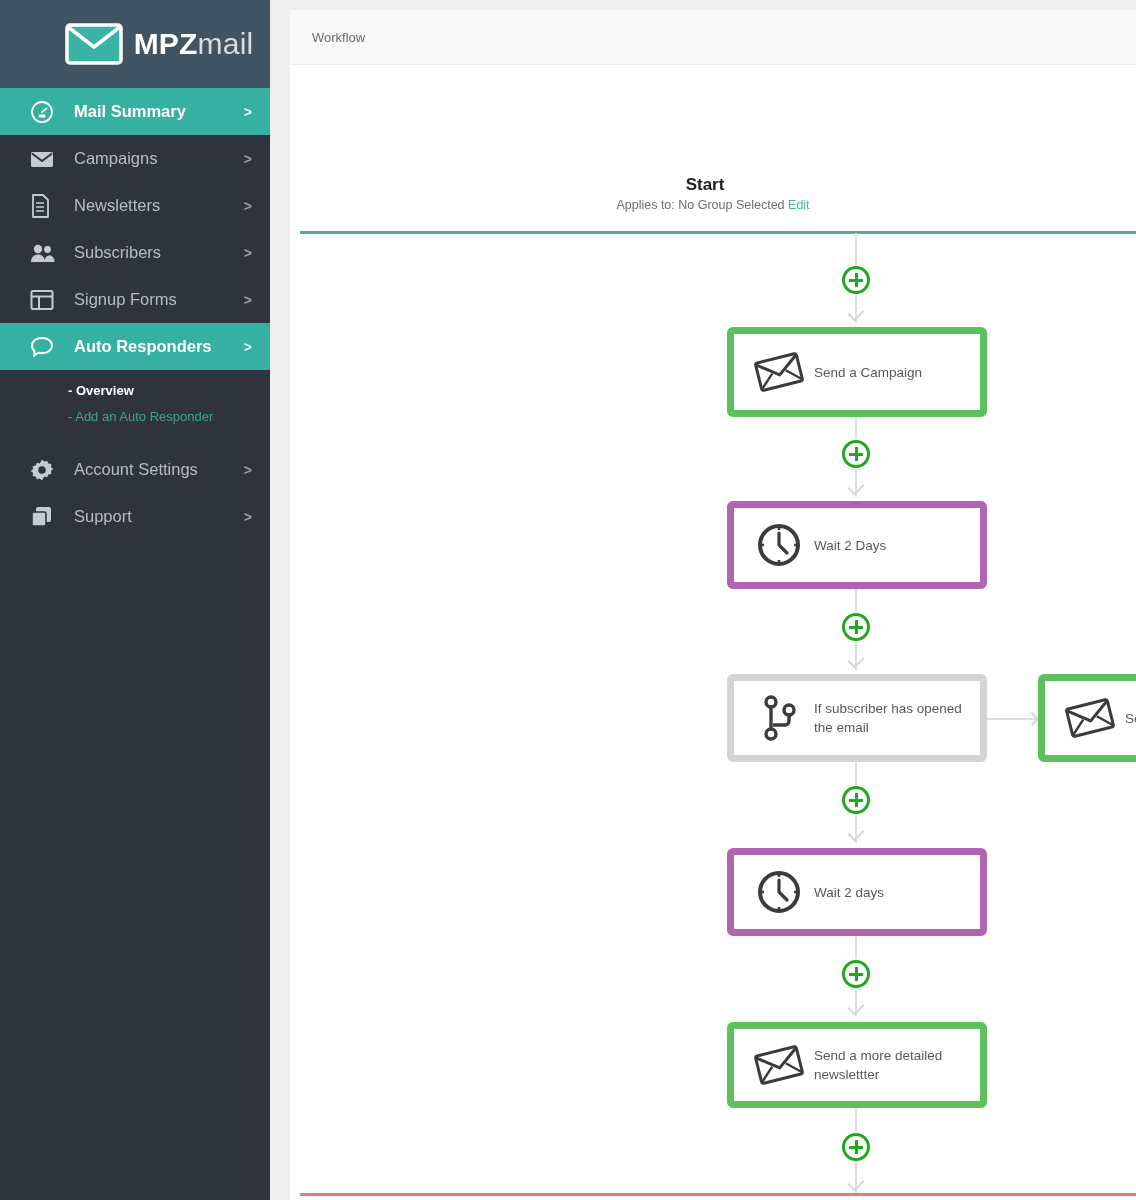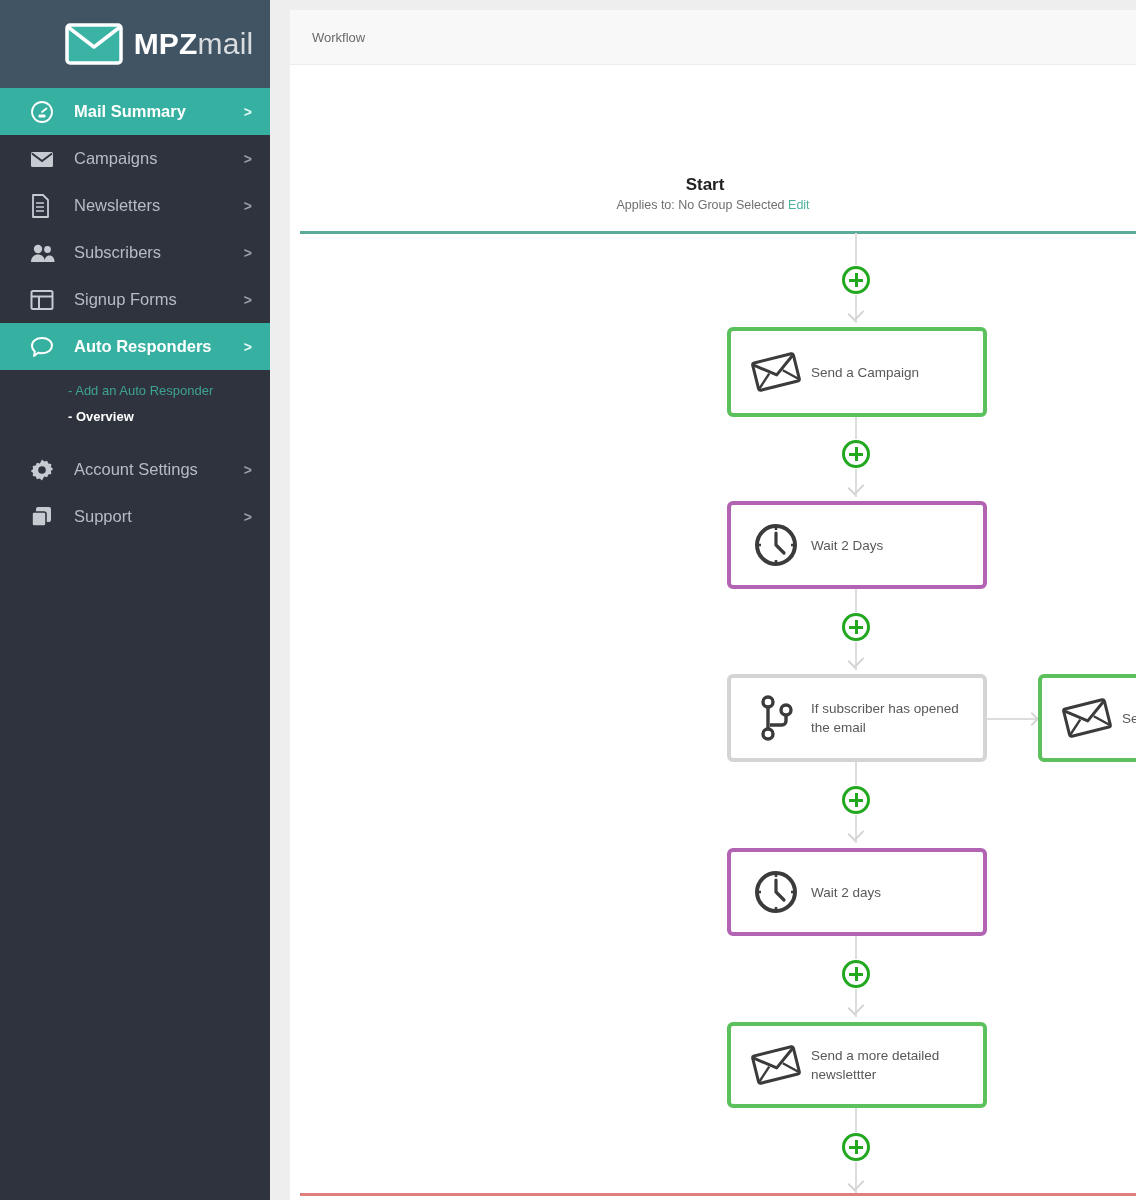--- a/index.html
+++ b/index.html
@@ -113,21 +113,21 @@
   }
   .plus:before, .plus:after {
     content: ""; position: absolute; background: #22a81f;
   }
   .plus:before { left: 4px; top: 10px; width: 14px; height: 2.5px; }
   .plus:after  { top: 4px; left: 10px; height: 14px; width: 2.5px; }
 
   
   .node {
     position: absolute; background: #ffffff;
-    border: 4px solid #f9a8d4; border-radius: 6px;
+    border: 7px solid #f9a8d4; border-radius: 6px;
     display: flex; align-items: center; padding: 0 16px;
     cursor: pointer; z-index: 3;
   }
   .node.green { border-color: #5cc05c; }
   .node.purple { border-color: #b264b2; }
   .node.gray { border-color: #d4d4d4; }
   .node .nico { flex: 0 0 58px; height: 52px; display: flex; align-items: center; justify-content: center; }
   .node .ntext { font-size: 13.5px; color: #585858; line-height: 19px; padding-left: 6px; }
 
   svg { display: block; }
@@ -217,22 +217,22 @@
         <span class="ico">
           <svg width="24" height="22" viewBox="0 0 24 22">
               <path d="M12 2 C18 2 22 5.4 22 9.6 C22 13.8 18 17.2 12 17.2 C10.6 17.2 9.3 17 8.2 16.7 L4 20 L4.8 15.6 C3 14.1 2 12 2 9.6 C2 5.4 6 2 12 2 Z" fill="none" stroke="currentColor" stroke-width="2" stroke-linejoin="round"></path>
             </svg>
         </span>
         <span class="lbl">Auto Responders</span>
         <span class="chev">&gt;</span>
       </div>
 
       <div class="submenu">
+        <div class="submenu-item current">- Overview</div>
         <div class="submenu-item link">- Add an Auto Responder</div>
-        <div class="submenu-item current">- Overview</div>
       </div>
 
       <div class="nav-item">
         <span class="ico">
           <svg width="24" height="24" viewBox="0 0 24 24">
               <path d="M12 1.5 l2.2 2.1 2.9-.9 1.2 2.8 3 .5-.4 3 2.3 2-2.3 2 .4 3-3 .5-1.2 2.8-2.9-.9L12 22.5 9.8 20.4l-2.9.9-1.2-2.8-3-.5.4-3-2.3-2 2.3-2-.4-3 3-.5 1.2-2.8 2.9.9z" fill="currentColor"></path>
               <circle cx="12" cy="12" r="3.8" fill="#2f333d"></circle>
             </svg>
         </span>
         <span class="lbl">Account Settings</span>

